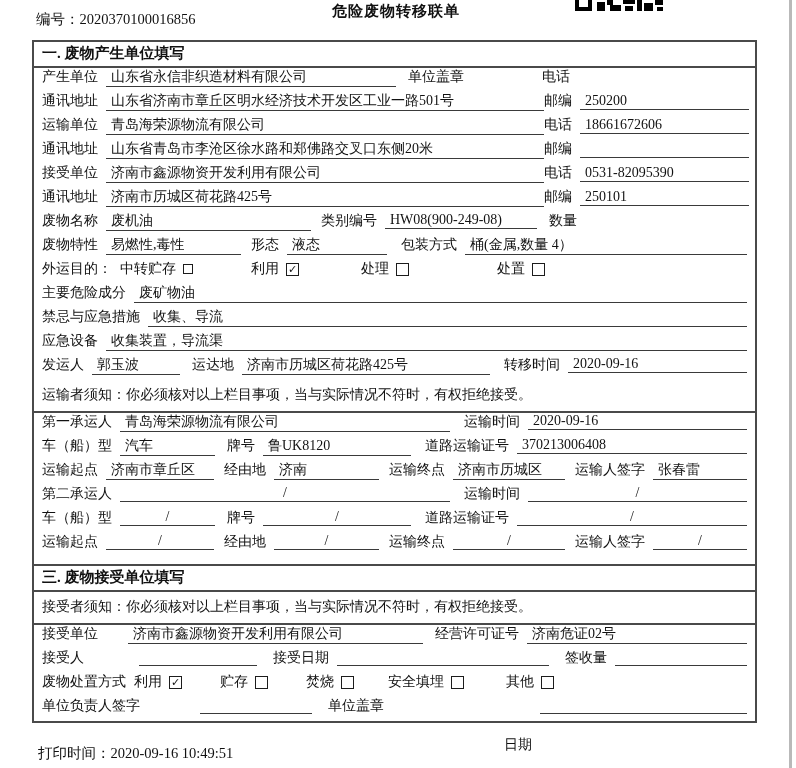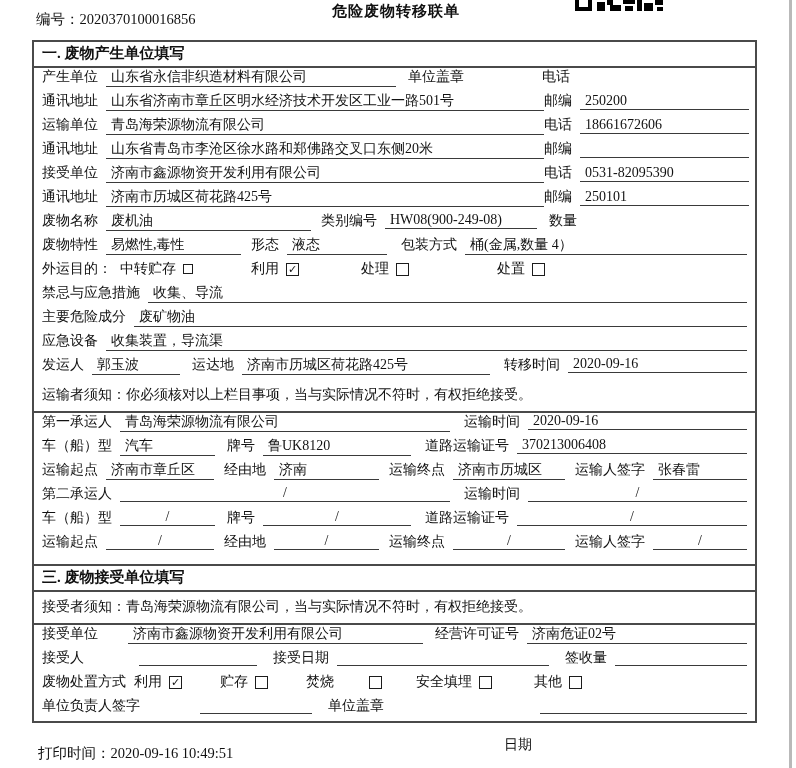--- a/index.html
+++ b/index.html
@@ -148,27 +148,27 @@
         <span>处理</span>
         <span class="cbx"></span>
       </span>
       <span class="opt">
         <span>处置</span>
         <span class="cbx"></span>
       </span>
     </div>
 
     <div class="row">
+      <span class="lb">主要危险成分</span>
+      <span class="ul grow">废矿物油</span>
+    </div>
+
+    <div class="row">
       <span class="lb">禁忌与应急措施</span>
       <span class="ul grow">收集、导流</span>
-    </div>
-
-    <div class="row">
-      <span class="lb">主要危险成分</span>
-      <span class="ul grow">废矿物油</span>
     </div>
 
     <div class="row">
       <span class="lb">应急设备</span>
       <span class="ul grow">收集装置，导流渠</span>
     </div>
 
     <div class="row">
       <span class="lb">发运人</span>
       <span class="ul" style="flex-basis:88px;">郭玉波</span>
@@ -228,21 +228,21 @@
       <span class="ul c" style="flex-basis:108px;">/</span>
       <span class="lb" style="margin-left:10px;">经由地</span>
       <span class="ul c" style="flex-basis:105px;">/</span>
       <span class="lb" style="margin-left:10px;">运输终点</span>
       <span class="ul c" style="flex-basis:112px;">/</span>
       <span class="lb" style="margin-left:10px;">运输人签字</span>
       <span class="ul grow c">/</span>
     </div>
 
     <div class="sec-h topline">三. 废物接受单位填写</div>
-    <div class="notice">接受者须知：青岛海荣源物流有限公司，当与实际情况不符时，有权拒绝接受。</div>
+    <div class="notice">接受者须知：你必须核对以上栏目事项，当与实际情况不符时，有权拒绝接受。</div>
 
     <div class="row">
       <span class="lb" style="margin-right:30px;">接受单位</span>
       <span class="ul" style="flex-basis:295px;">济南市鑫源物资开发利用有限公司</span>
       <span class="lb" style="margin-left:12px;">经营许可证号</span>
       <span class="ul grow">济南危证02号</span>
     </div>
 
     <div class="row">
       <span class="lb" style="margin-right:55px;">接受人</span>
@@ -256,21 +256,21 @@
     <div class="row">
       <span class="lb">废物处置方式</span>
       <span class="opt" style="margin-right:38px;">
         <span>利用</span>
         <span class="cbx">✓</span>
       </span>
       <span class="opt" style="margin-right:38px;">
         <span>贮存</span>
         <span class="cbx"></span>
       </span>
-      <span class="opt" style="margin-right:34px;gap:28px;">
+      <span class="opt" style="margin-right:34px;">
         <span>焚烧</span>
         <span class="cbx"></span>
       </span>
       <span class="opt" style="margin-right:42px;">
         <span>安全填埋</span>
         <span class="cbx"></span>
       </span>
       <span class="opt">
         <span>其他</span>
         <span class="cbx"></span>

